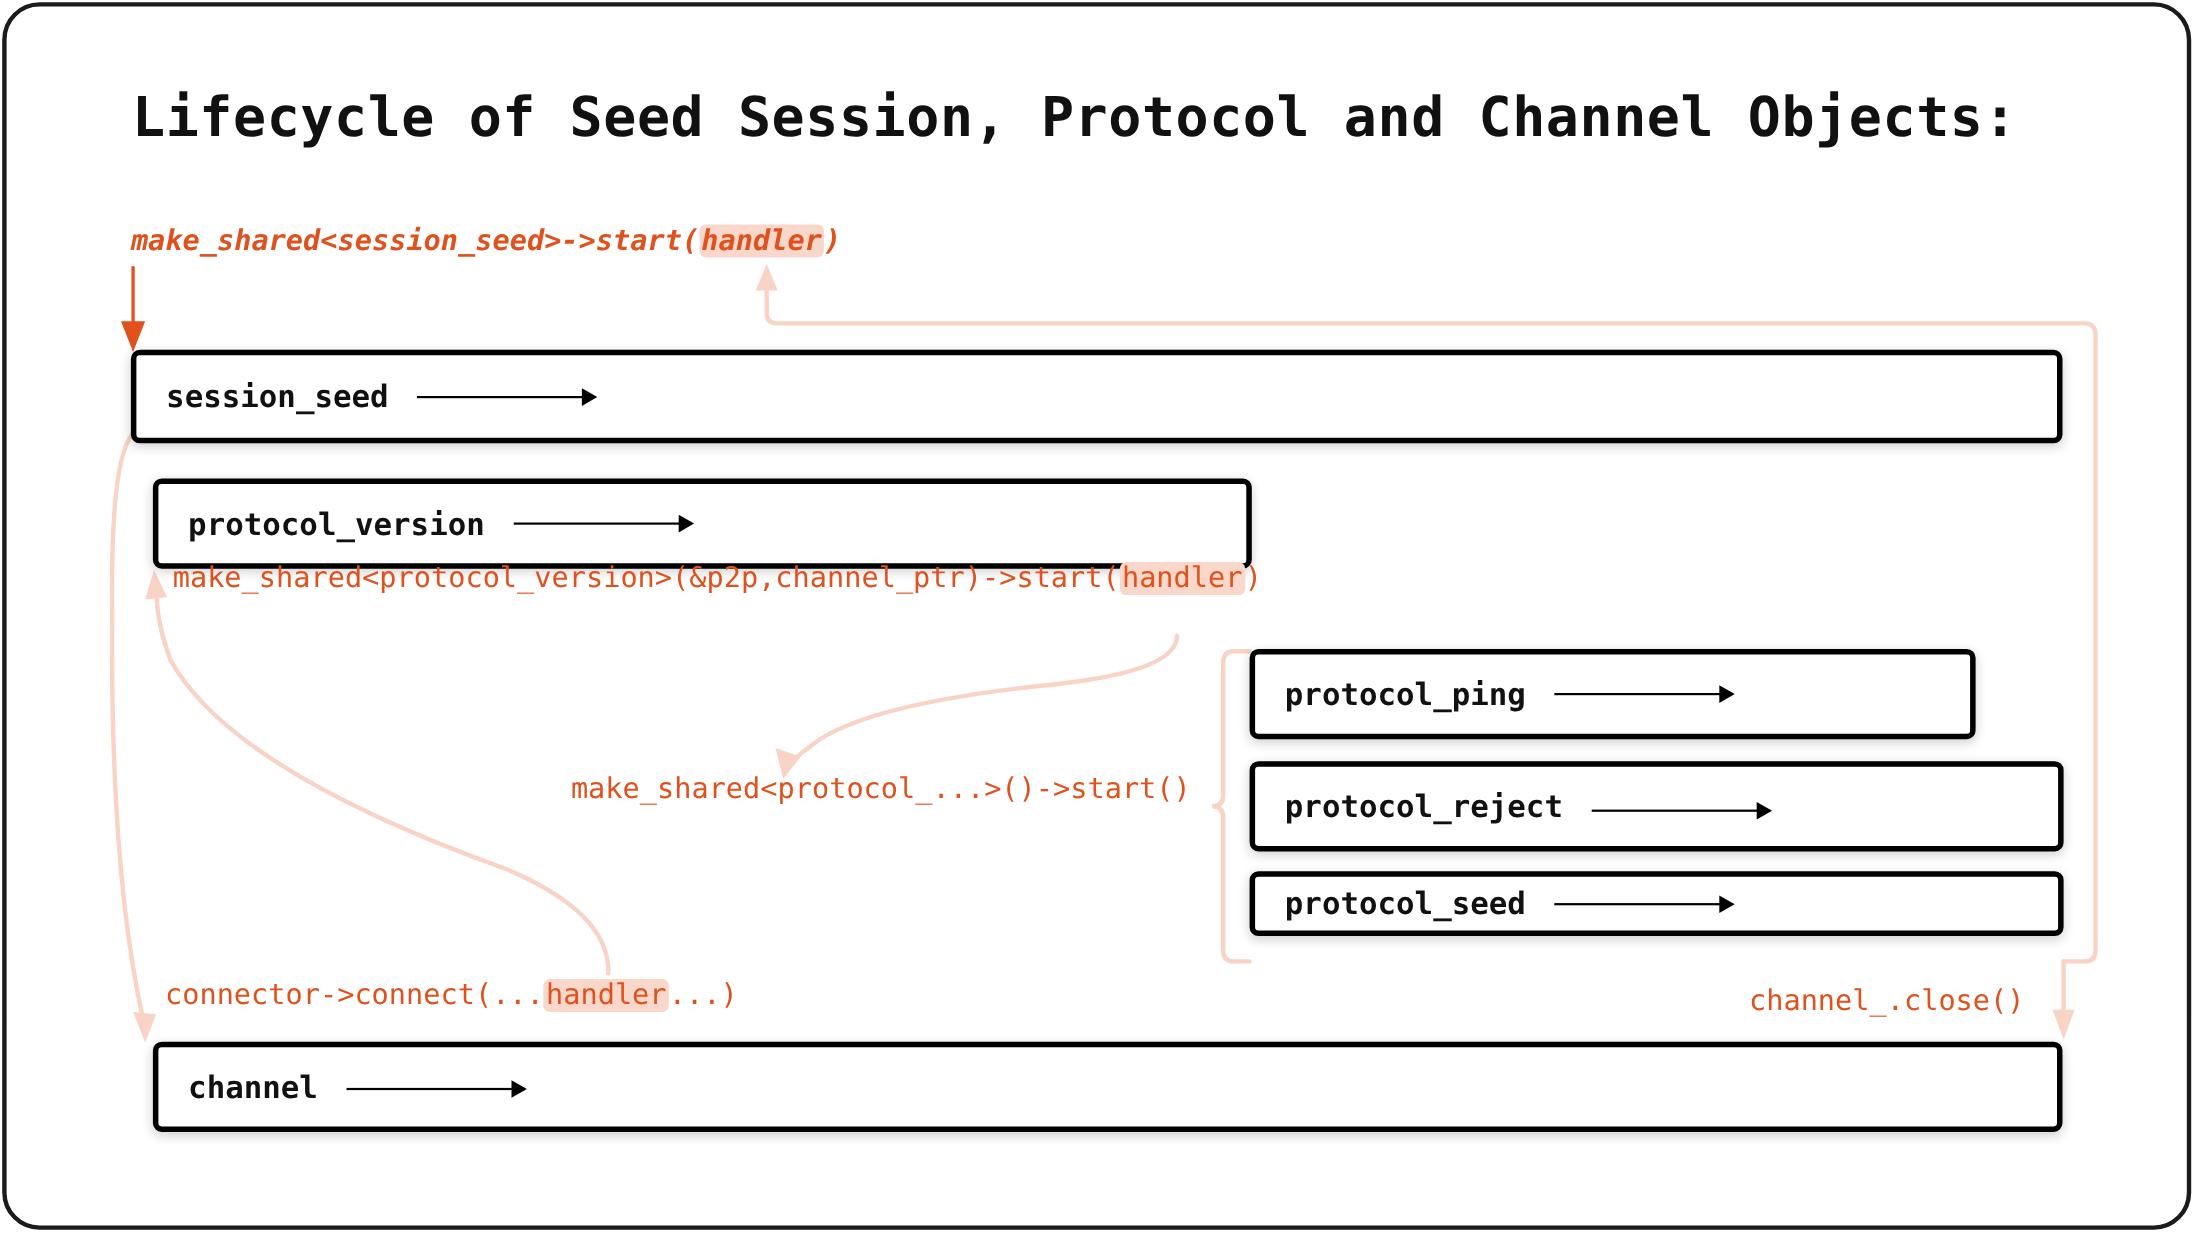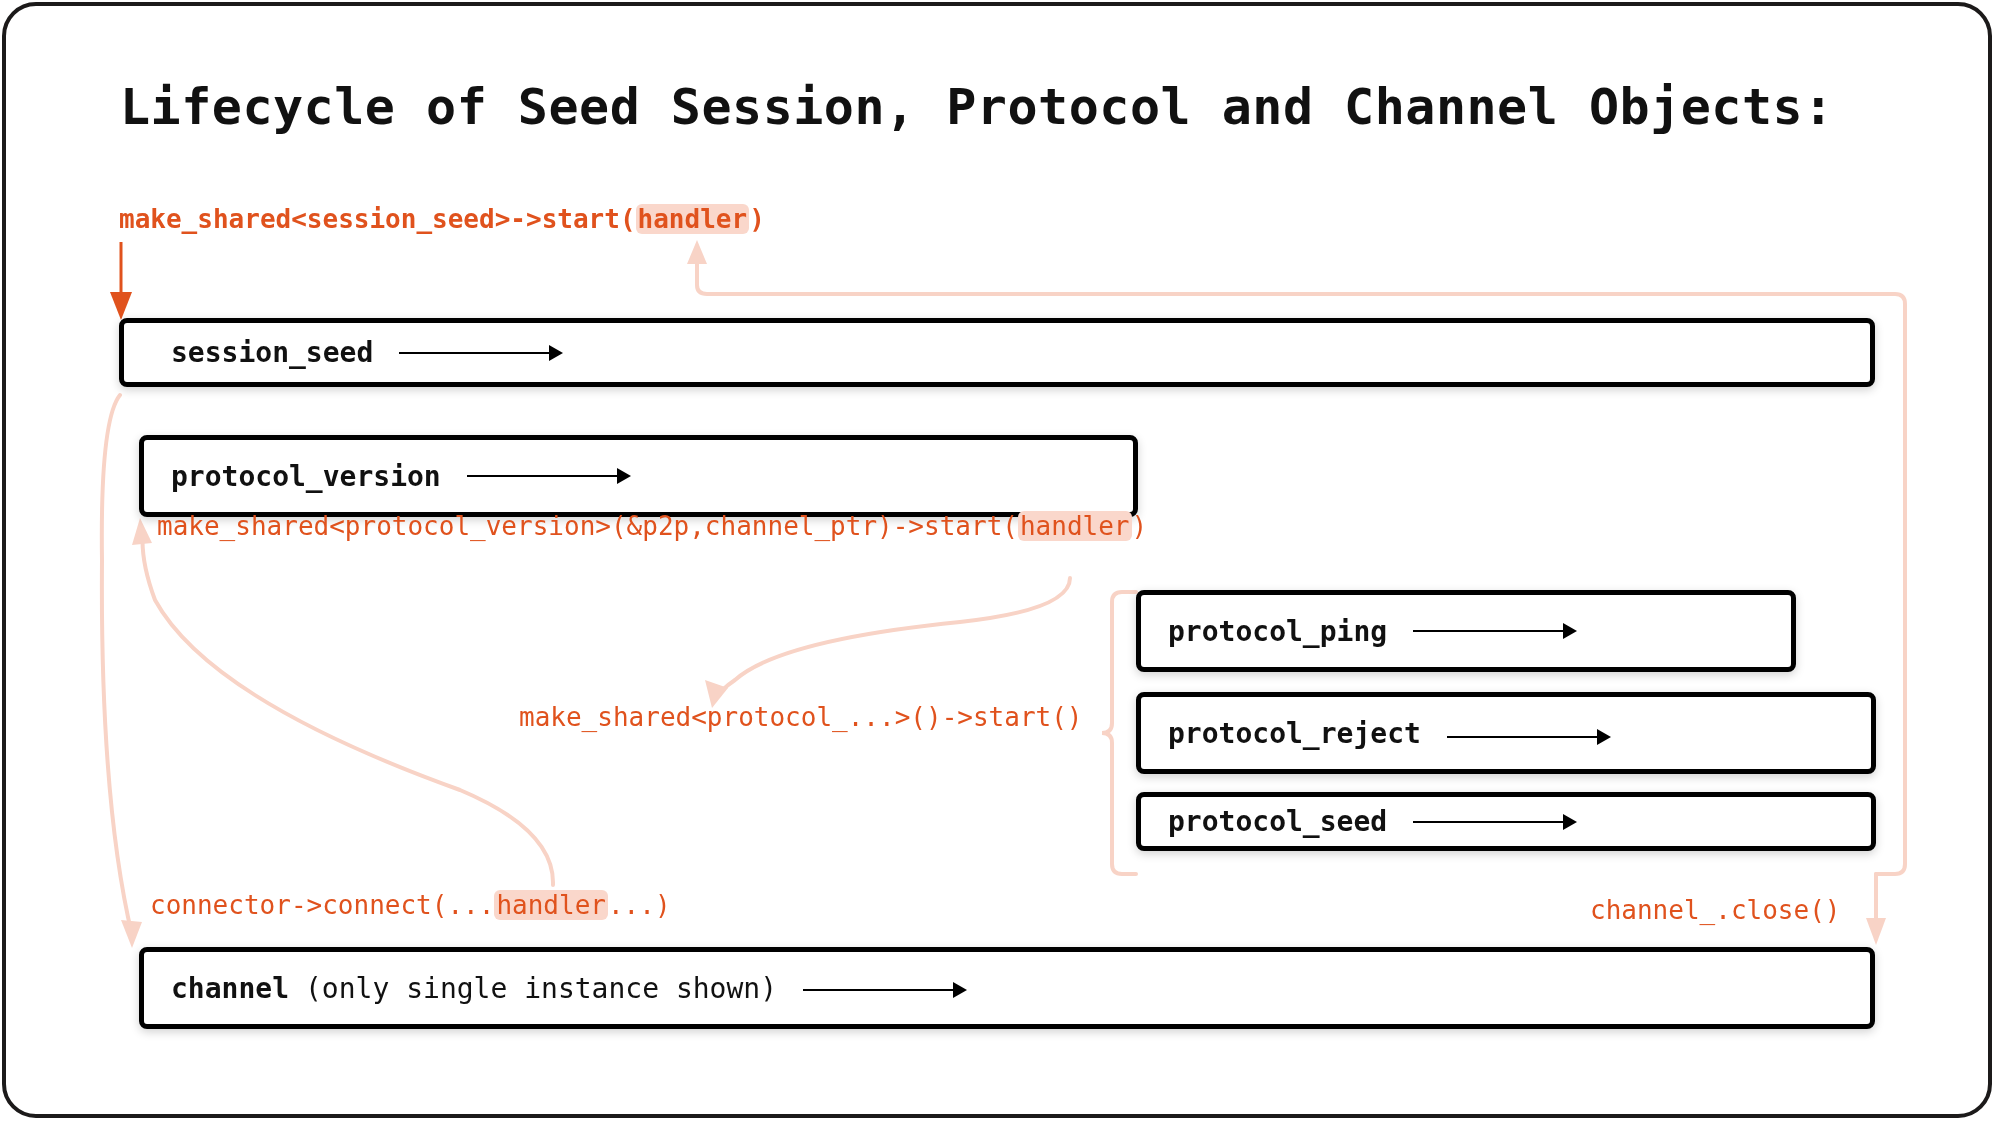--- a/index.html
+++ b/index.html
@@ -1,20 +1,20 @@
 <!DOCTYPE html>
 <html><head>
 <meta charset="utf-8">
 <style>
   html, body { margin: 0; padding: 0; background: #ffffff; }
   body { width: 2000px; height: 1124px; position: relative; overflow: hidden; font-family: "DejaVu Sans Mono", "Liberation Mono", monospace; }
   .frame { position: absolute; left: 2px; top: 2px; width: 1990px; height: 1116px; border: 4px solid #1c1a1a; border-radius: 34px; box-sizing: border-box; background: #fff; }
   .title { position: absolute; left: 120px; top: 78px; font-size: 50px; font-weight: bold; color: #111; letter-spacing: 0.5px; white-space: nowrap; }
   .code { position: absolute; font-size: 26px; color: #e0521d; white-space: nowrap; }
-  .code.bold { font-weight: bold; }
+  .code.bold { font-weight: bold; font-style: italic; }
   .hl { background: #fad7cb; border-radius: 6px; padding: 0 2px; }
   .box { position: absolute; border: 5px solid #000; border-radius: 8px; background: #fff; box-sizing: border-box; box-shadow: 0 3px 10px rgba(0,0,0,0.18); display: flex; align-items: center; }
   .box .label { font-size: 28px; font-weight: bold; color: #111; margin-left: 27px; white-space: nowrap; }
   .box .sub { font-size: 28px; font-weight: normal; color: #111; margin-left: 16px; white-space: nowrap; }
   .box .arrow { position: relative; height: 2px; background: #000; margin-left: 26px; }
   .box .arrow::after { content: ""; position: absolute; right: -2px; top: -7px; border-left: 14px solid #000; border-top: 8px solid transparent; border-bottom: 8px solid transparent; }
   svg.overlay { position: absolute; left: 0; top: 0; pointer-events: none; }
 </style>
 </head>
 <body>
@@ -50,21 +50,21 @@
   </g>
 
   <line x1="121" y1="242" x2="121" y2="298" stroke="#e0521d" stroke-width="3"></line>
   <polygon points="121,320 110,292 132,292" fill="#e0521d"></polygon>
 </svg>
 
 <div class="code bold" style="left:119px; top:204px;">
   <span>make_shared&lt;session_seed&gt;-&gt;start(</span><span class="hl">handler</span><span>)</span>
 </div>
 
-<div class="box" style="left:119px; top:318px; width:1756px; height:69px;padding-left:20px;">
+<div class="box" style="left:119px; top:318px; width:1756px; height:85px;">
   <span class="label">session_seed</span>
   <span class="arrow" style="width:162px;"></span>
 </div>
 
 <div class="box" style="left:139px; top:435px; width:999px; height:82px;">
   <span class="label">protocol_version</span>
   <span class="arrow" style="width:162px;"></span>
 </div>
 
 <div class="code" style="left:157px; top:511px;">
@@ -89,15 +89,14 @@
 </div>
 
 <div class="code" style="left:150px; top:890px;">
   <span>connector-&gt;connect(...</span><span class="hl">handler</span><span>...)</span>
 </div>
 
 <div class="code" style="left:1590px; top:895px;">channel_.close()</div>
 
 <div class="box" style="left:139px; top:947px; width:1736px; height:82px;">
   <span class="label">channel</span>
-  <span class="sub">(only single instance shown)</span>
   <span class="arrow" style="width:162px; top:2px;"></span>
 </div>
 
 </body></html>

